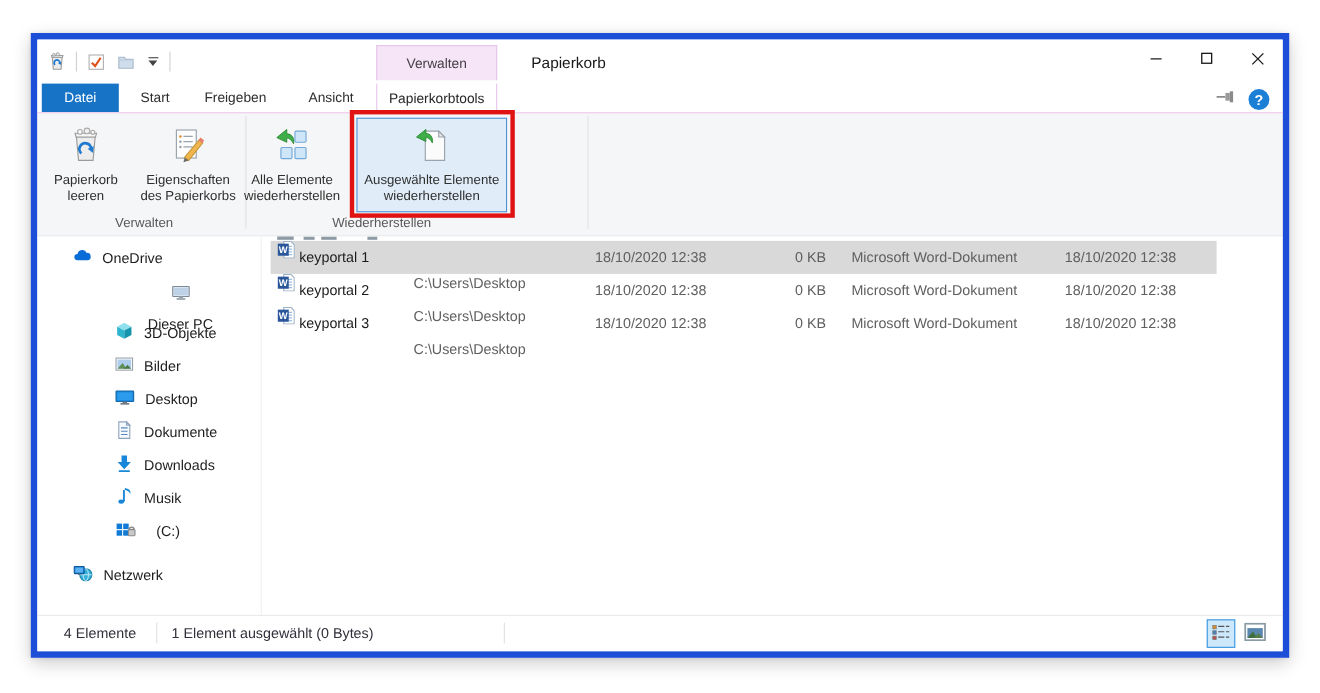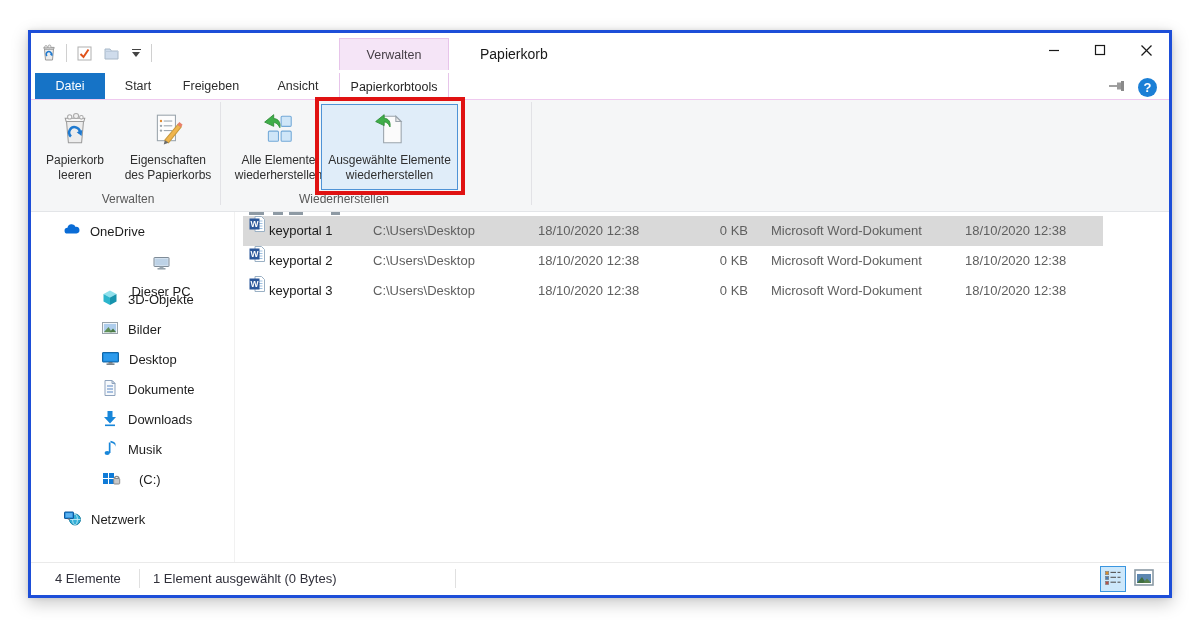--- a/index.html
+++ b/index.html
@@ -1,19 +1,19 @@
 <!DOCTYPE html>
 <html><head>
 <meta charset="utf-8">
 <style>
   * { margin:0; padding:0; box-sizing:border-box; }
   html,body { width:1200px; height:630px; background:#ffffff; font-family:"Liberation Sans", sans-serif; position:relative; overflow:hidden; }
 
   .window { position:absolute; left:28px; top:30px; width:1144px; height:568px; background:#fff;
-            border:3px solid #1d4ed8; box-shadow:0 5px 16px rgba(0,0,0,.22), 0 0 4px rgba(0,0,0,.10); }
+            border:6px solid #1d4ed8; box-shadow:0 5px 16px rgba(0,0,0,.22), 0 0 4px rgba(0,0,0,.10); }
 
   
   .titlebar { position:absolute; left:0; top:0; right:0; height:40px; background:#fff; }
   .qat { position:absolute; left:8px; top:9px; display:flex; align-items:center; gap:7px; height:22px; }
   .qat-sep { width:1px; height:18px; background:#d0d0d0; }
   .qat-btn { display:flex; align-items:center; justify-content:center; width:20px; height:20px; }
   .caret-btn { width:16px; }
   .caret { width:0; height:0; border-left:4px solid transparent; border-right:4px solid transparent; border-top:5px solid #444; }
   .caret-line { width:9px; height:1.5px; background:#444; margin-bottom:2px; }
 
@@ -41,21 +41,21 @@
 
   
   .ribbon { position:absolute; left:0; top:66px; right:0; height:113px; background:#f5f6f7;
             border-top:1px solid #efc9ef; border-bottom:1px solid #e3e5e8; }
   .rb-btn { position:absolute; top:4px; height:86px; display:flex; flex-direction:column; align-items:center;
             font-size:12px; color:#2f2f2f; text-align:center; border:1px solid transparent; }
   .rb-btn .rb-icon { margin-top:7px; margin-bottom:5px; height:36px; display:flex; align-items:flex-start; justify-content:center; }
   .rb-label { line-height:15px; }
   .rb-b1 { left:6px;  width:76px; }
   .rb-b2 { left:84px; width:106px; }
-  .rb-b3 { left:200px; width:95px; }
+  .rb-b3 { left:184px; width:95px; }
   .rb-b4 { left:290px; width:137px; background:#e0edf9; border:1px solid #4f93d6; }
   .rb-sep { position:absolute; top:2px; width:1px; height:103px; background:#e2e2e6; }
   .rb-sep1 { left:189px; } .rb-sep2 { left:500px; }
   .rb-grouplabel { position:absolute; top:88px; height:22px; display:flex; align-items:center; justify-content:center;
                    font-size:12px; color:#585858; }
   .rb-g1 { left:6px; width:182px; } .rb-g2 { left:193px; width:240px; }
 
   .red-annotation { position:absolute; left:284px; top:64px; width:150px; height:98px;
                     border:4px solid #e01212; z-index:6; pointer-events:none; }
 
@@ -69,21 +69,21 @@
   .pane-divider { position:absolute; left:203px; top:0; bottom:0; width:1px; background:#f1f1f1; }
 
   .list { position:absolute; left:204px; top:0; right:0; bottom:0; }
   .sliver-row { position:absolute; left:8px; top:-2px; width:860px; height:6px; overflow:hidden; }
   .sliver-row .stub { position:absolute; background:#8e9aa4; }
   .frow { position:absolute; left:8px; width:860px; height:30px; font-size:13px; color:#5f5f5f; line-height:30px; }
   .frow.selected { background:#d9d9d9; }
   .frow .c { position:absolute; top:0; white-space:nowrap; }
   .c-icon { left:6px; top:7px; line-height:0; }
   .c-name { left:26px; width:100px; color:#1b1b1b; }
-  .c-path { left:130px; }
+  .c-path { left:130px;margin-top:24px; }
   .c-date { left:295px; }
   .c-size { left:415px; width:90px; text-align:right; }
   .c-type { left:528px; }
   .c-date2 { left:722px; }
 
   
   .statusbar { position:absolute; left:0; right:0; bottom:0; height:33px; background:#fff; border-top:1px solid #eaeaea;
                font-size:13px; color:#30303a; }
   .sb-text { position:absolute; top:0; line-height:31px; }
   .sb-1 { left:24px; } .sb-2 { left:122px; }

